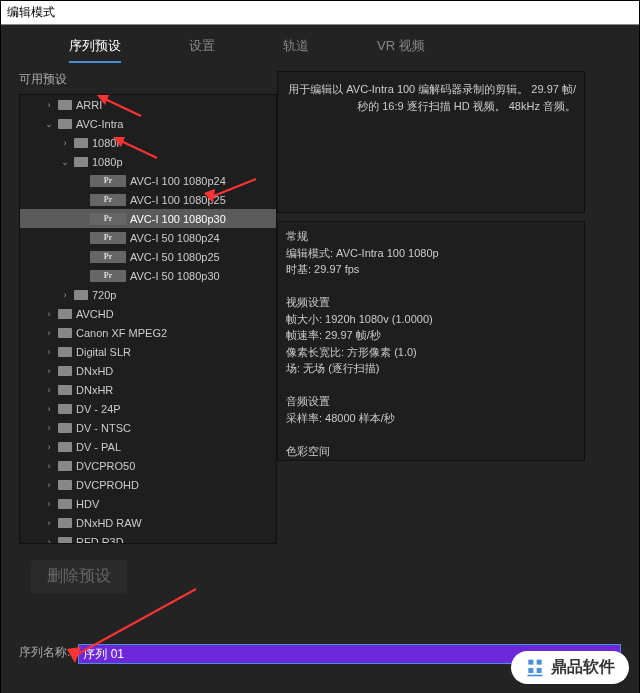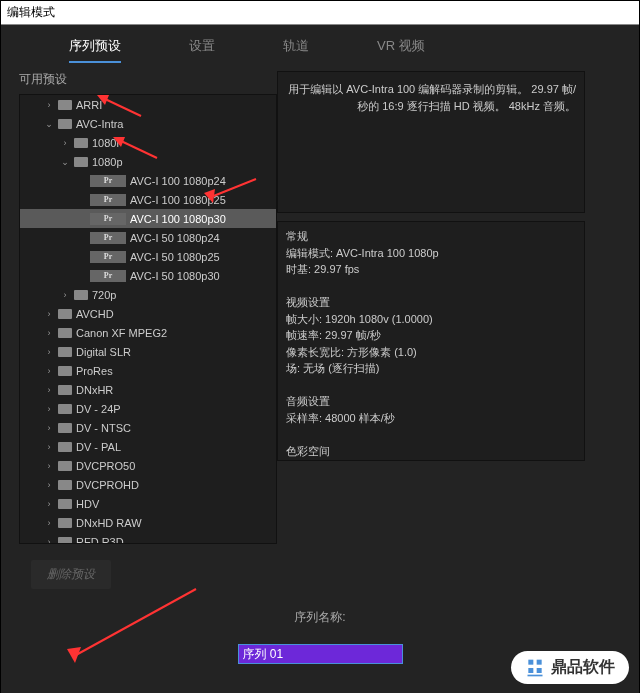--- a/index.html
+++ b/index.html
@@ -15,22 +15,22 @@
 .right-panel { width: 308px; display: flex; flex-direction: column; gap: 8px; }
 .panel-label { color: #aaa; font-size: 12px; margin-bottom: 6px; }
 .tree-box { background: #1e1e1e; border: 1px solid #111; height: 450px; overflow-y: scroll; position: relative; }
 .tree-item { display: flex; align-items: center; height: 19px; font-size: 11px; color: #ccc; cursor: pointer; }
 .tree-item.selected { background: #5a5a5a; color: #fff; }
 .chev { width: 10px; display: inline-block; text-align: center; color: #999; font-size: 9px; }
 .folder { width: 14px; height: 10px; background: #888; display: inline-block; margin: 0 4px; border-radius: 1px; }
 .preset-icon { width: 36px; height: 12px; background: #666; color: #ddd; font-size: 8px; display: inline-flex; align-items: center; justify-content: center; margin: 0 4px; font-weight: bold; font-family: Liberation Serif, serif; }
 .desc-box { background: #1e1e1e; border: 1px solid #111; height: 142px; padding: 9px 8px; font-size: 11px; color: #ccc; line-height: 1.5; overflow-y: scroll; text-align: right; }
 .info-box { background: #1e1e1e; border: 1px solid #111; height: 240px; padding: 6px 8px; font-size: 11px; color: #ccc; line-height: 1.5; overflow-y: scroll; white-space: pre-line; }
-.delete-btn { margin: 16px 0 0 30px; background: #2a2a2a; color: #666; border: none; padding: 6px 16px; font-size: 12px; border-radius: 2px; font-style: italic; }
-.name-row { position: absolute; bottom: 30px; left: 18px; right: 18px; display: flex; align-items: center; gap: 18px; flex-direction: column; }
+.delete-btn { margin: 16px 0 0 30px; background: #2a2a2a; color: #666; border: none; padding: 6px 16px; font-size: 16px; border-radius: 2px; }
+.name-row { position: absolute; bottom: 30px; left: 18px; right: 18px; display: flex; align-items: flex-start; gap: 8px; }
 .name-label { color: #aaa; font-size: 12px; }
 .name-input { flex: 1; background: #6d28d9; border: 1px solid #4a90d9; color: #fff; padding: 2px 4px; font-size: 12px; }
 .name-input::selection { background: #4a90d9; }
 ::-webkit-scrollbar { width: 12px; }
 ::-webkit-scrollbar-track { background: #2a2a2a; }
 ::-webkit-scrollbar-thumb { background: #555; }
 .watermark { position: absolute; bottom: 10px; right: 10px; background: #fff; border-radius: 20px; padding: 6px 14px; display: flex; align-items: center; gap: 6px; font-size: 16px; font-weight: bold; color: #333; }
 .wm-icon { width: 20px; height: 20px; }
 .arrow { position: absolute; pointer-events: none; z-index: 100; }
 .arrow-head { fill: #ff3333; }
@@ -118,21 +118,21 @@
               <span>Canon XF MPEG2</span>
             </div>
             <div class="tree-item" style="padding-left: 24px;">
               <span class="chev">›</span>
               <span class="folder"></span>
               <span>Digital SLR</span>
             </div>
             <div class="tree-item" style="padding-left: 24px;">
               <span class="chev">›</span>
               <span class="folder"></span>
-              <span>ProRes</span>
+              <span>DNxHD</span>
             </div>
             <div class="tree-item" style="padding-left: 24px;">
               <span class="chev">›</span>
               <span class="folder"></span>
               <span>DNxHR</span>
             </div>
             <div class="tree-item" style="padding-left: 24px;">
               <span class="chev">›</span>
               <span class="folder"></span>
               <span>DV - 24P</span>

